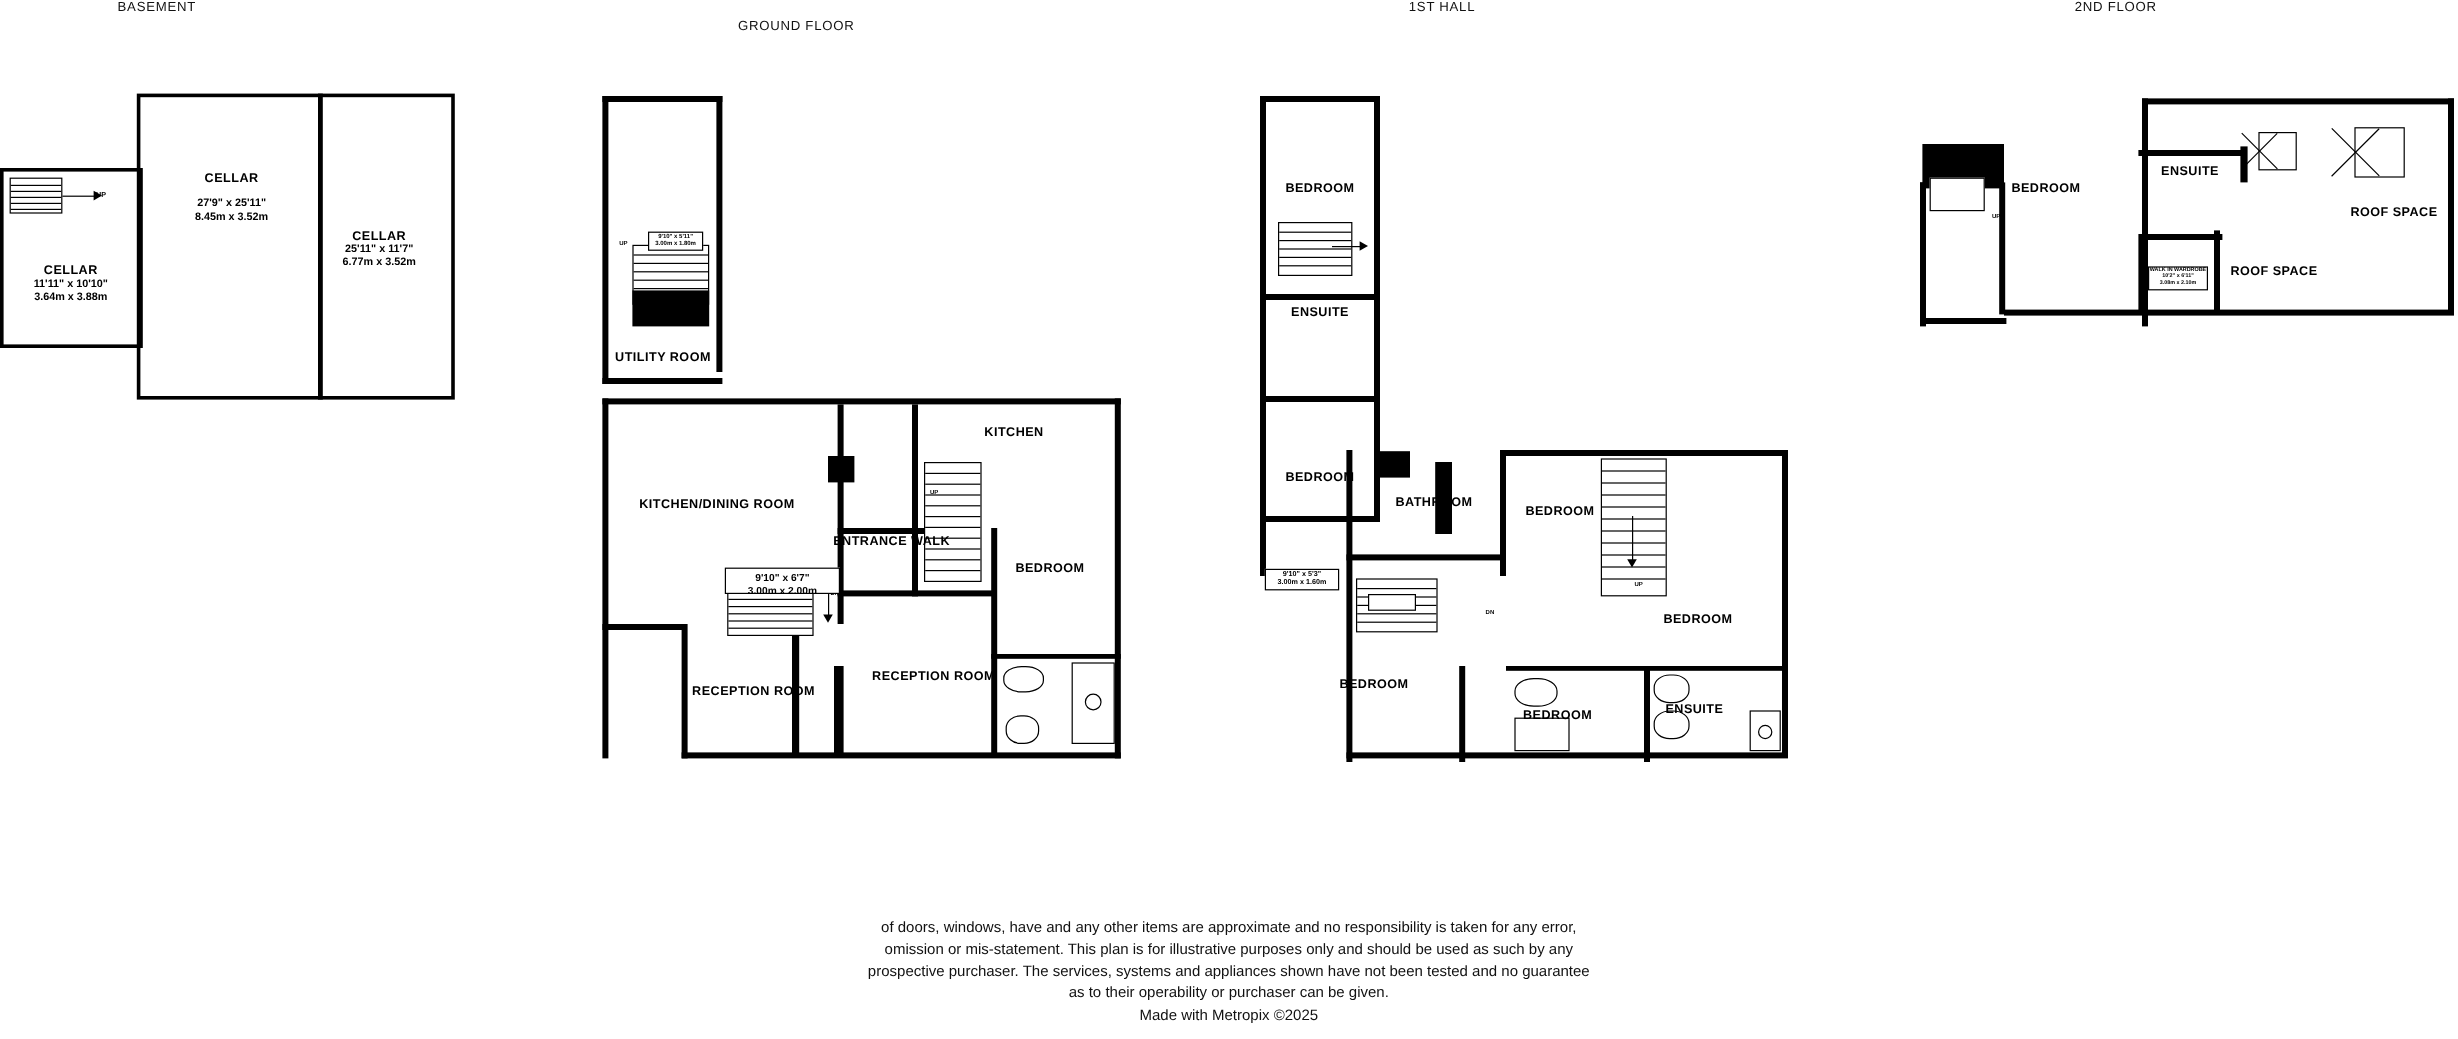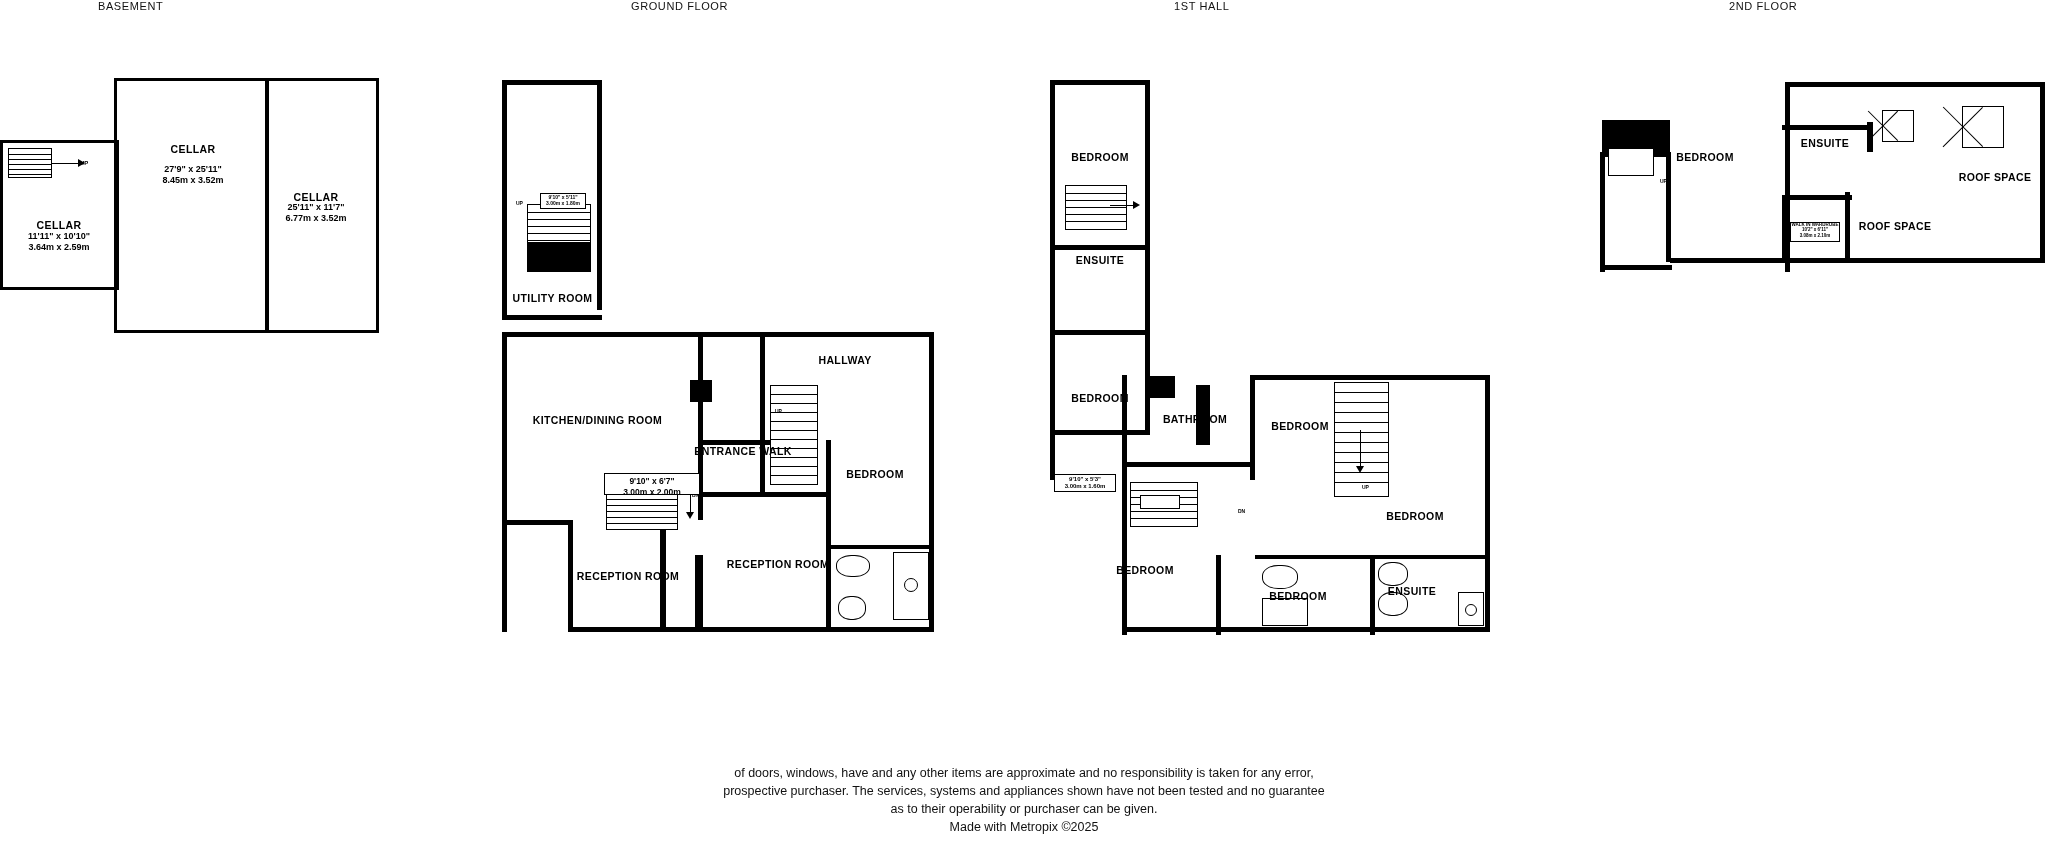--- a/index.html
+++ b/index.html
@@ -25,21 +25,21 @@
   .xbox:after{transform:rotate(-45deg) translate(-50%,-50%);}
   .disclaimer{position:absolute;left:0;right:0;text-align:center;font-size:12.5px;line-height:1.45;color:#111;}
   .credit{font-size:12.5px;}
 </style>
 </head>
 <body>
 
 <div class="canvas">
 
   <div class="floor-title" style="left:98px;top:0px;">BASEMENT</div>
-  <div class="floor-title" style="left:615px;top:0px;margin-left:16px;">GROUND FLOOR</div>
+  <div class="floor-title" style="left:615px;top:16px;">GROUND FLOOR</div>
   <div class="floor-title" style="left:1174px;top:0px;">1ST HALL</div>
   <div class="floor-title" style="left:1729px;top:0px;">2ND FLOOR</div>
 
   <div>
 
     <div class="room-shell" style="left:114px;top:78px;width:265px;height:255px;"></div>
 
     <div class="wall" style="left:265px;top:78px;width:4px;height:255px;"></div>
 
     <div class="room-shell" style="left:0px;top:140px;width:118px;height:150px;"></div>
@@ -64,21 +64,21 @@
 
     <div class="lbl" style="left:256px;top:191px;width:120px;">CELLAR</div>
     <div class="dim" style="left:250px;top:202px;width:132px;">
       <span>25'11"  x 11'7"</span><br>
       <span>6.77m  x 3.52m</span>
     </div>
 
     <div class="lbl" style="left:0px;top:219px;width:118px;">CELLAR</div>
     <div class="dim" style="left:0px;top:231px;width:118px;">
       <span>11'11"  x 10'10"</span><br>
-      <span>3.64m  x 2.59m</span>
+      <span>3.64m  x 3.88m</span>
     </div>
   </div>
 
   <div>
 
     <div class="wall" style="left:502px;top:80px;width:100px;height:5px;"></div>
     <div class="wall" style="left:502px;top:80px;width:5px;height:240px;"></div>
     <div class="wall" style="left:597px;top:80px;width:5px;height:230px;"></div>
     <div class="wall" style="left:502px;top:315px;width:100px;height:5px;"></div>
 
@@ -147,21 +147,21 @@
       <span>9'10"  x 6'7"</span><br>
       <span>3.00m  x 2.00m</span>
     </div>
 
     <div class="fix fix-o" style="left:836px;top:555px;width:34px;height:22px;"></div>
     <div class="fix" style="left:893px;top:552px;width:36px;height:68px;"></div>
     <div class="fix fix-r" style="left:904px;top:578px;width:14px;height:14px;"></div>
     <div class="fix fix-o" style="left:838px;top:596px;width:28px;height:24px;"></div>
 
     <div class="lbl" style="left:490px;top:414px;width:215px;">KITCHEN/DINING ROOM</div>
-    <div class="lbl" style="left:790px;top:354px;width:110px;">HALLWAY</div>
+    <div class="lbl" style="left:790px;top:354px;width:110px;">KITCHEN</div>
     <div class="lbl" style="left:663px;top:445px;width:160px;">ENTRANCE WALK</div>
     <div class="lbl" style="left:820px;top:468px;width:110px;">BEDROOM</div>
     <div class="lbl" style="left:703px;top:558px;width:150px;">RECEPTION ROOM</div>
     <div class="lbl" style="left:553px;top:570px;width:150px;">RECEPTION ROOM</div>
   </div>
 
   <div>
 
     <div class="wall" style="left:1050px;top:80px;width:100px;height:5px;"></div>
     <div class="wall" style="left:1050px;top:80px;width:5px;height:400px;"></div>
@@ -273,18 +273,19 @@
     </div>
 
     <div class="lbl" style="left:1630px;top:151px;width:150px;">BEDROOM</div>
     <div class="lbl" style="left:1770px;top:137px;width:110px;">ENSUITE</div>
     <div class="lbl" style="left:1830px;top:220px;width:130px;">ROOF SPACE</div>
     <div class="lbl" style="left:1930px;top:171px;width:130px;">ROOF SPACE</div>
   </div>
 
   <div class="disclaimer" style="top:764px;">
     <div>of doors, windows, have and any other items are approximate and no responsibility is taken for any error,</div>
+    <div>omission or mis-statement. This plan is for illustrative purposes only and should be used as such by any</div>
     <div>prospective purchaser. The services, systems and appliances shown have not been tested and no guarantee</div>
     <div>as to their operability or purchaser can be given.</div>
     <div class="credit">Made with Metropix ©2025</div>
   </div>
 
 </div>
 
 </body></html>

